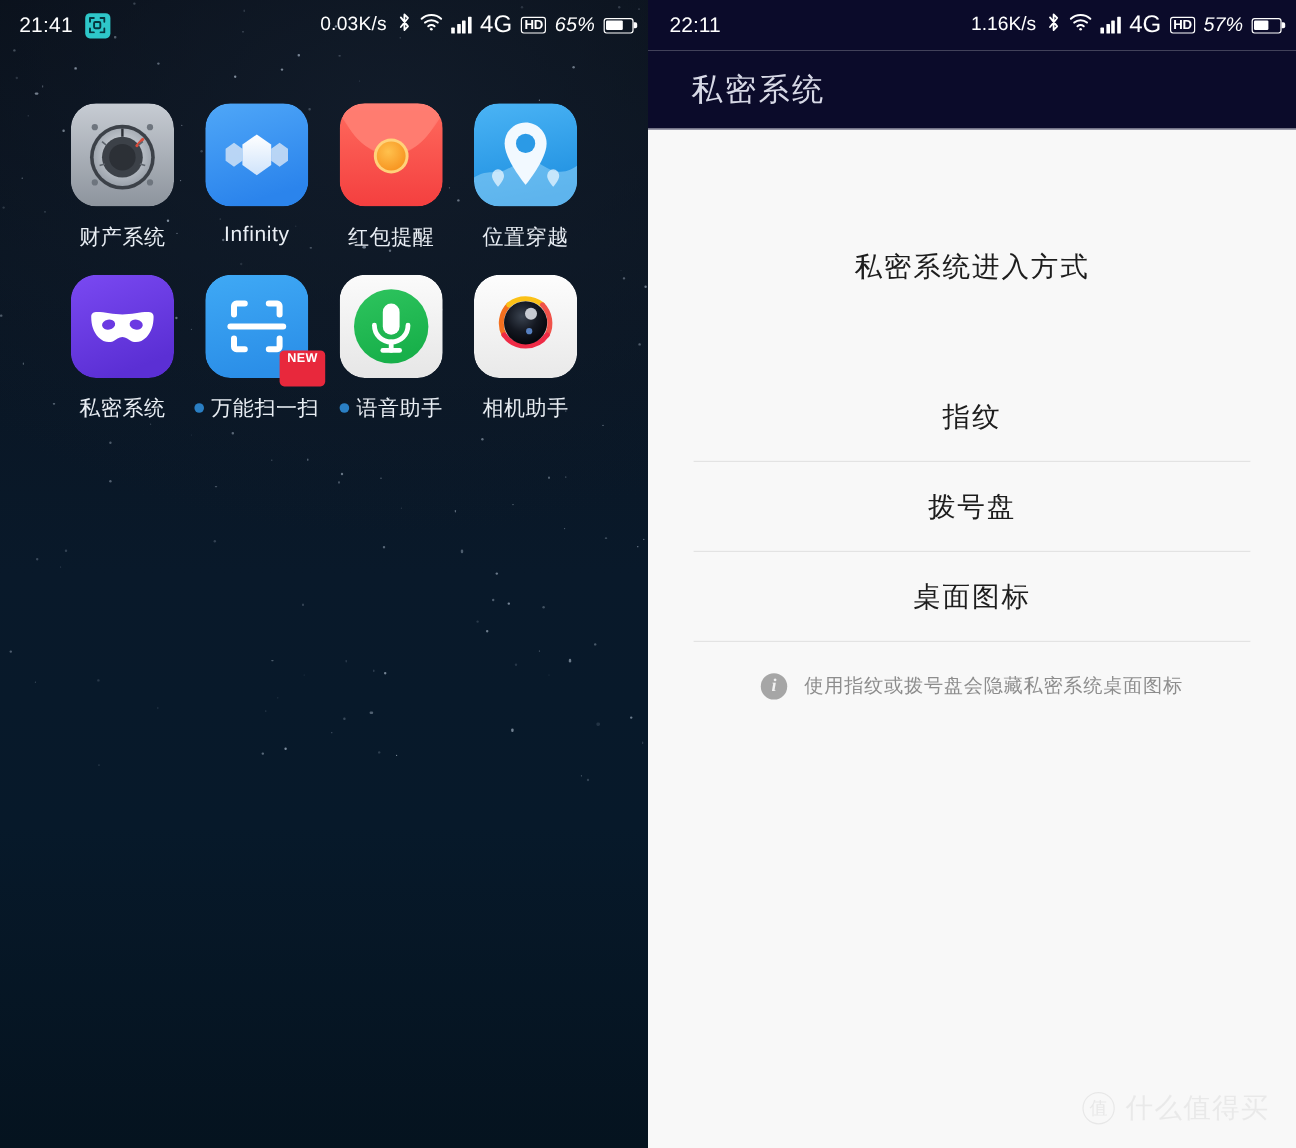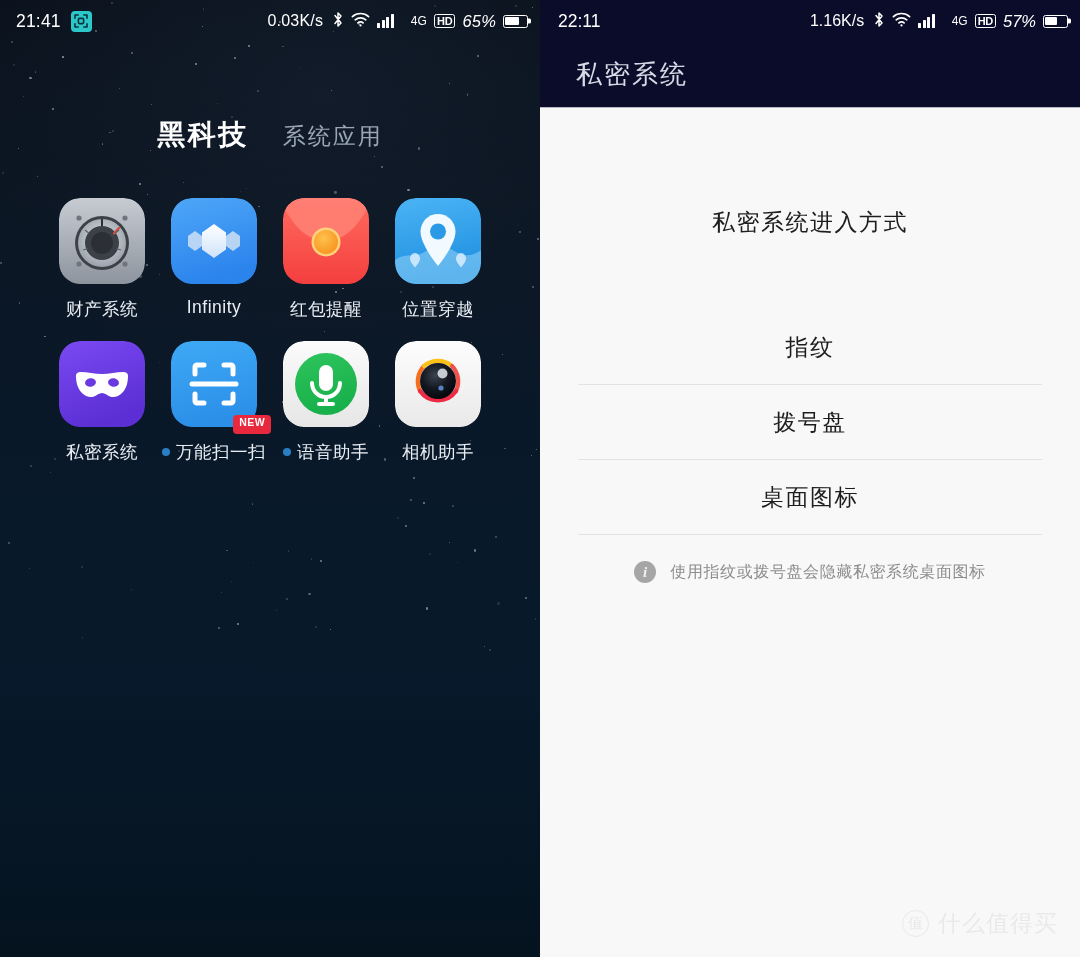--- a/index.html
+++ b/index.html
@@ -41,21 +41,21 @@
     margin-left:auto; display:flex; align-items:center; gap:7px;
     font-size:16.5px;
   }
   .sb-speed { font-size:16px; margin-right:2px; }
   .sig-bars { display:flex; align-items:flex-end; gap:1.5px; height:14px; }
   .sig-bars span { width:3px; background:#fff; border-radius:.5px; }
   .sig-bars span:nth-child(1){ height:5px; }
   .sig-bars span:nth-child(2){ height:8px; }
   .sig-bars span:nth-child(3){ height:11px; }
   .sig-bars span:nth-child(4){ height:14px; }
-  .net-label { font-size:12px; margin-left:10px; }
+  .net-label { font-size:20px; margin-left:0; }
   .hd-badge {
     font-size:11px; border:1.4px solid #fff; border-radius:2.5px;
     padding:0 2px; line-height:12px; font-weight:bold; letter-spacing:-.3px;
   }
   .batt-pct { font-size:16.5px;font-style:italic; }
   .batt {
     width:25px; height:13px; border:1.6px solid #fff; border-radius:2.5px;
     position:relative; display:flex; align-items:center; padding:1.3px;
   }
   .batt::after {
@@ -89,21 +89,21 @@
     position:relative; display:block;
   }
   .app-label {
     margin-top:13px; color:#e9eef4; font-size:17.5px; letter-spacing:.5px;
     display:flex; align-items:center; gap:6px; white-space:nowrap;
   }
   .dot { width:8px; height:8px; border-radius:50%; background:#2a7fc4; display:inline-block; flex:0 0 auto; }
   .new-badge {
     position:absolute; right:-14px; bottom:-7px;
     background:#e8283c; color:#fff; font-size:10.5px; font-weight:bold;
-    padding:2px 6px 7px; border-radius:4px; letter-spacing:.4px;
+    padding:2px 6px 18px; border-radius:4px; letter-spacing:.4px;
     line-height:1;
   }
 
   
   .phone-right {
     position:relative; width:540px; height:957px;
     background:#f8f8f8; overflow:hidden;
   }
   .statusbar-dark {
     height:42px; background:#0b0b2a; display:flex; align-items:center;
@@ -350,24 +350,20 @@
         </span>
         <span class="net-label">4G</span>
         <span class="hd-badge">HD</span>
         <span class="batt-pct">65%</span>
         <span class="batt">
             <em id="battL" style="width: 65%;"></em>
           </span>
       </div>
     </div>
 
-    <div class="tabs">
-      <div class="tab active">黑科技</div>
-      <div class="tab">系统应用</div>
-    </div>
 
     <div class="app-grid" id="app-grid">
         <div class="app">
           <div class="app-icon-wrap">
             <span class="app-icon">
       <svg viewBox="0 0 86 86" width="86" height="86">
         <defs>
                   <linearGradient id="gA" x1="0" y1="0" x2="0" y2="1">
           <stop offset="0" stop-color="#c7ccd3"></stop>
                     <stop offset="1" stop-color="#8d949d"></stop>

